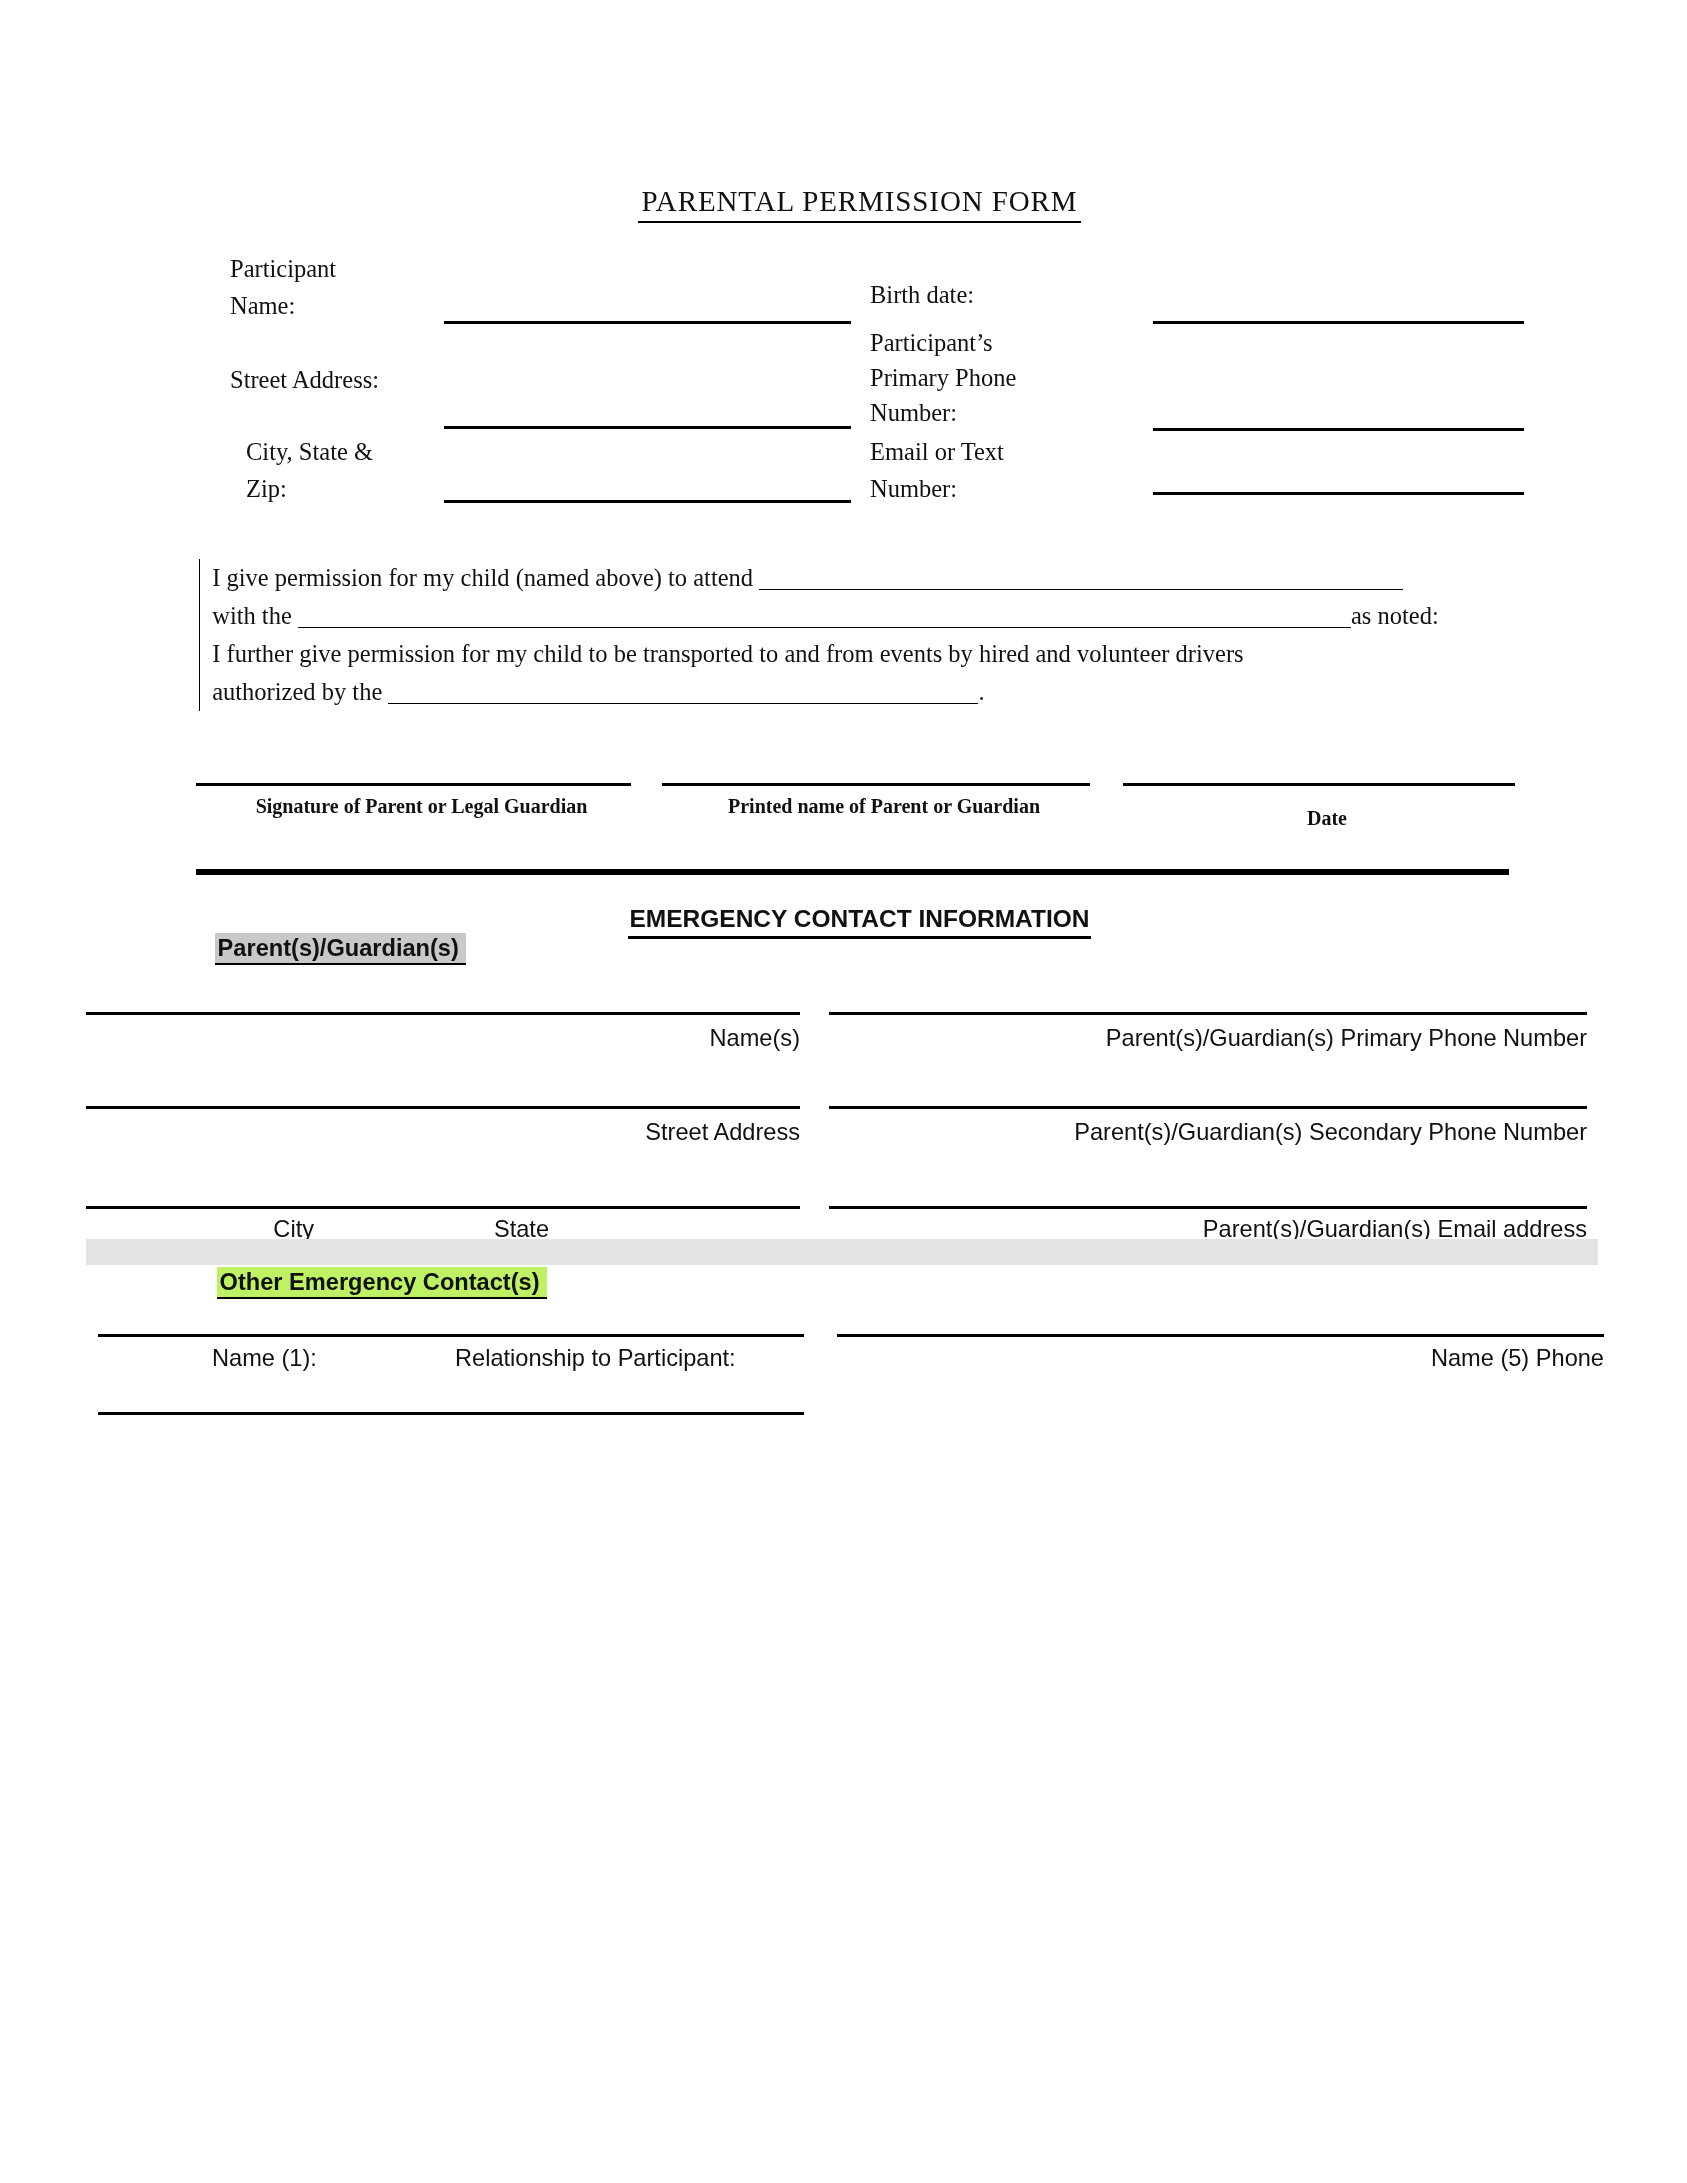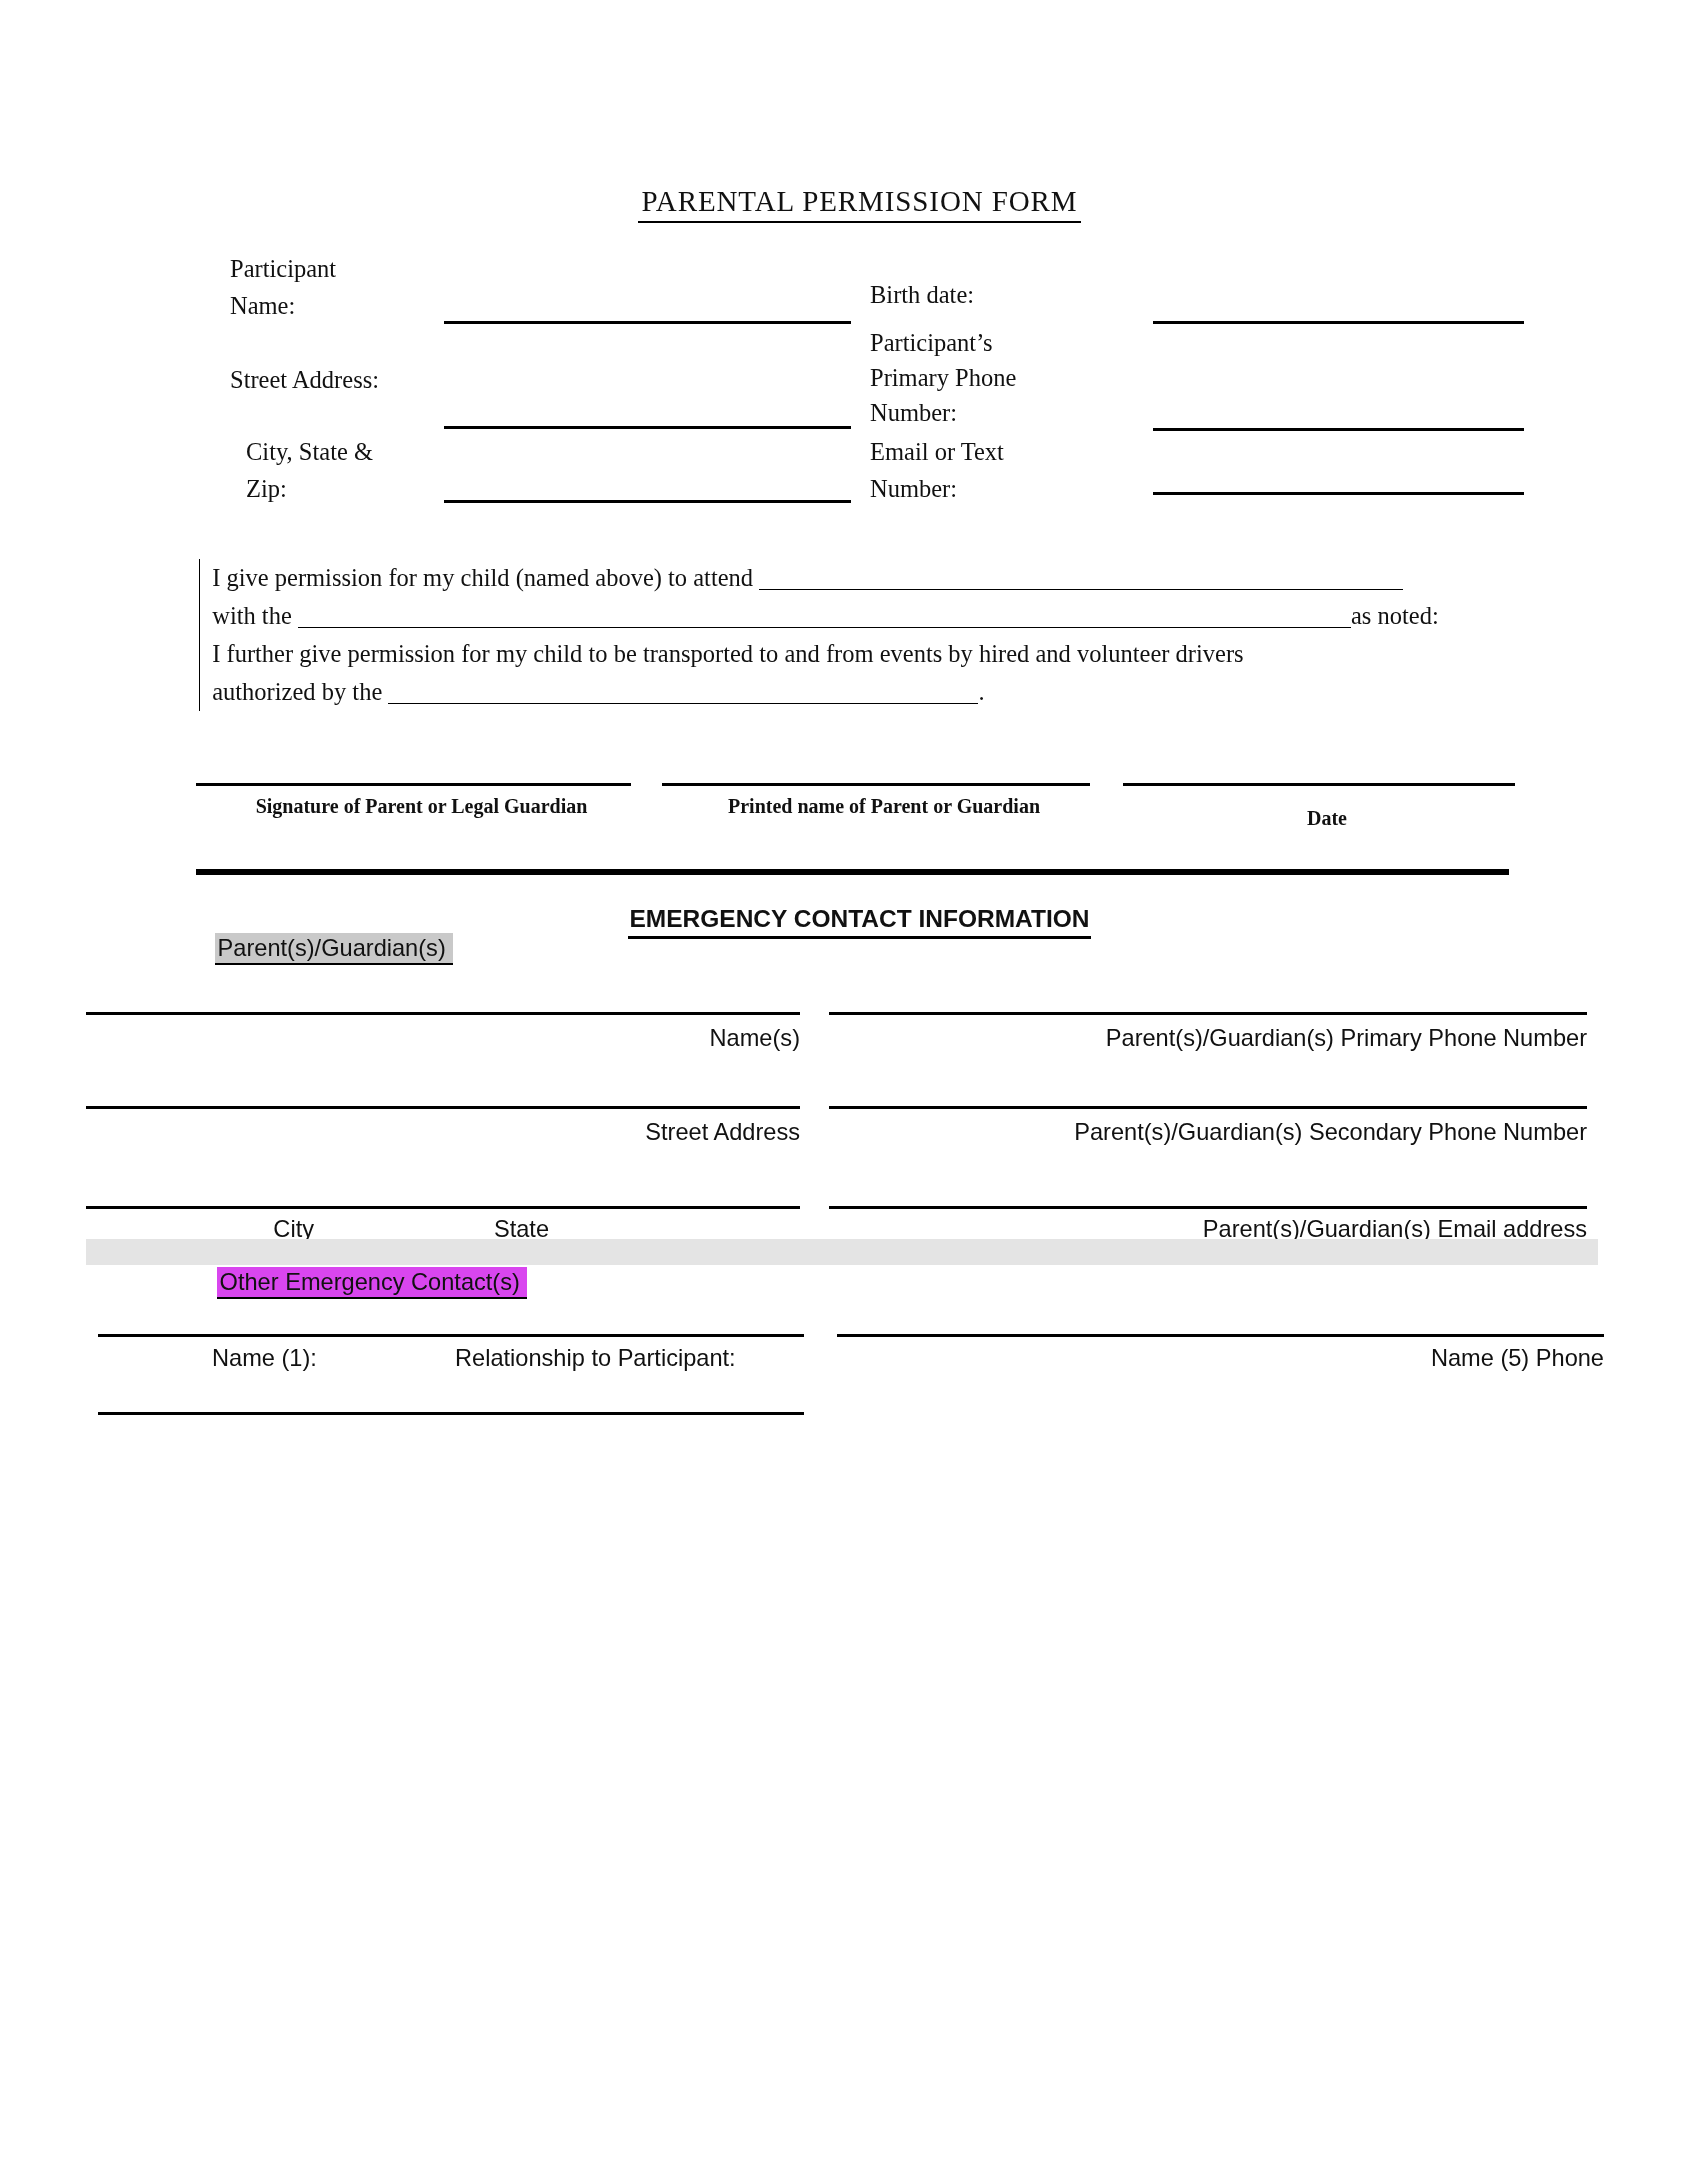--- a/index.html
+++ b/index.html
@@ -62,21 +62,21 @@
     font-weight:bold;
   }
   .em-heading span{
     display:inline-block;
     border-bottom:3.5px solid #000;
     padding:0 1.7px 2.6px 1.7px;
   }
   .hl-label{
     display:inline-block;
     font-size:23.6px;
-    font-weight:normal;
+    font-weight:bold;
     border-bottom:2.6px solid #000;
     padding:1.7px 7px 0.9px 2.6px;
   }
   .grid-label{
     font-size:23.6px;
     text-align:right;
   }
   .grid-label.left{text-align:left;}
   .graybar{background:#e4e4e4;}
 </style>
@@ -148,21 +148,21 @@
   <div class="abs rule" style="left:86px;top:1206px;width:698px;"></div>
   <div class="abs rule" style="left:829px;top:1206px;width:742px;"></div>
   <div class="abs sans grid-label" style="left:184px;top:1216px;width:114px;">City</div>
   <div class="abs sans grid-label" style="left:419px;top:1216px;width:114px;">State</div>
   <div class="abs sans grid-label" style="left:603px;top:1216px;width:96px;margin-top:20px;">Zip</div>
   <div class="abs sans grid-label" style="left:829px;top:1216px;width:742px;">Parent(s)/Guardian(s) Email address</div>
 
   <div class="abs graybar" style="left:86px;top:1239px;width:1496px;height:26px;"></div>
 
   <div class="abs sans" style="left:201px;top:1267px;">
-    <span class="hl-label" style="background:#d946ef;">Other Emergency Contact(s)</span>
+    <span class="hl-label" style="background:#bef264;">Other Emergency Contact(s)</span>
   </div>
 
   <div class="abs rule" style="left:98px;top:1334px;width:690px;"></div>
   <div class="abs rule" style="left:837px;top:1334px;width:751px;"></div>
   <div class="abs sans grid-label left" style="left:196px;top:1345px;">Name (1):</div>
   <div class="abs sans grid-label left" style="left:439px;top:1345px;">Relationship to Participant:</div>
   <div class="abs sans grid-label" style="left:837px;top:1345px;width:751px;">Name (5) Phone</div>
 
   <div class="abs rule" style="left:98px;top:1412px;width:690px;"></div>
 

